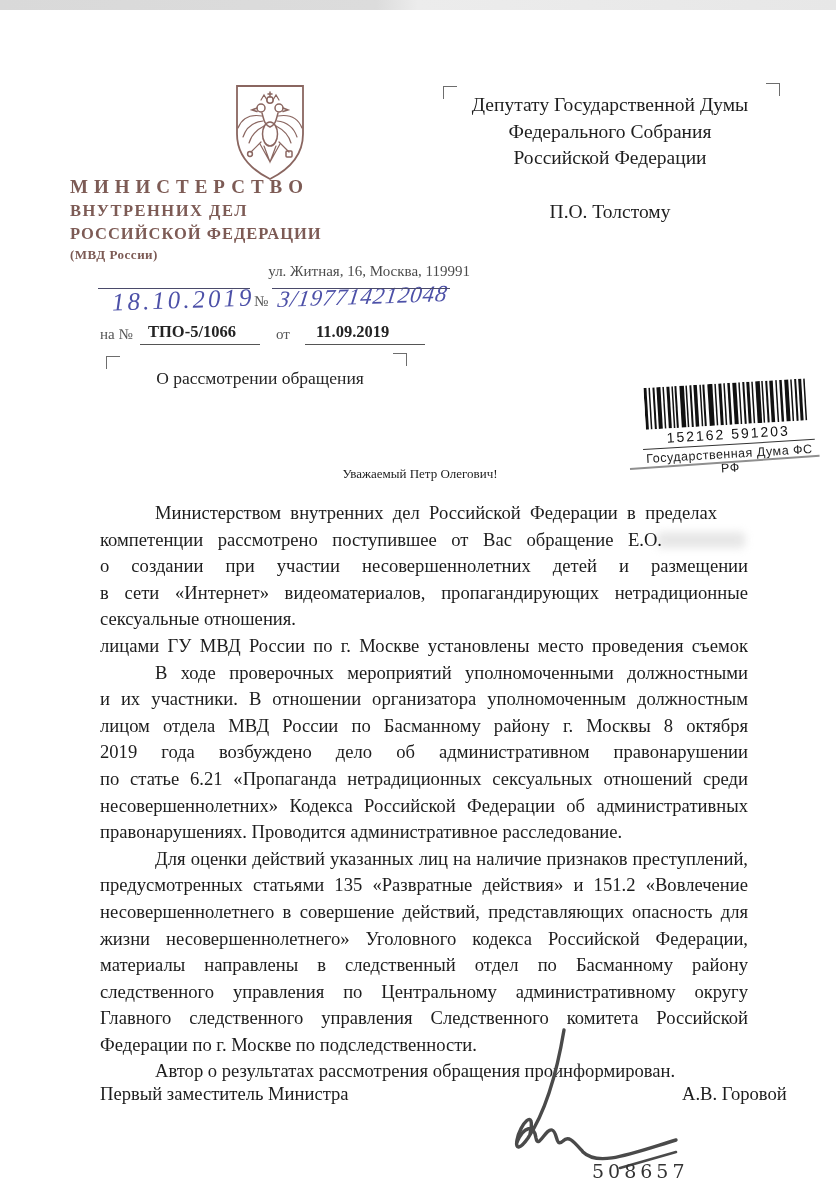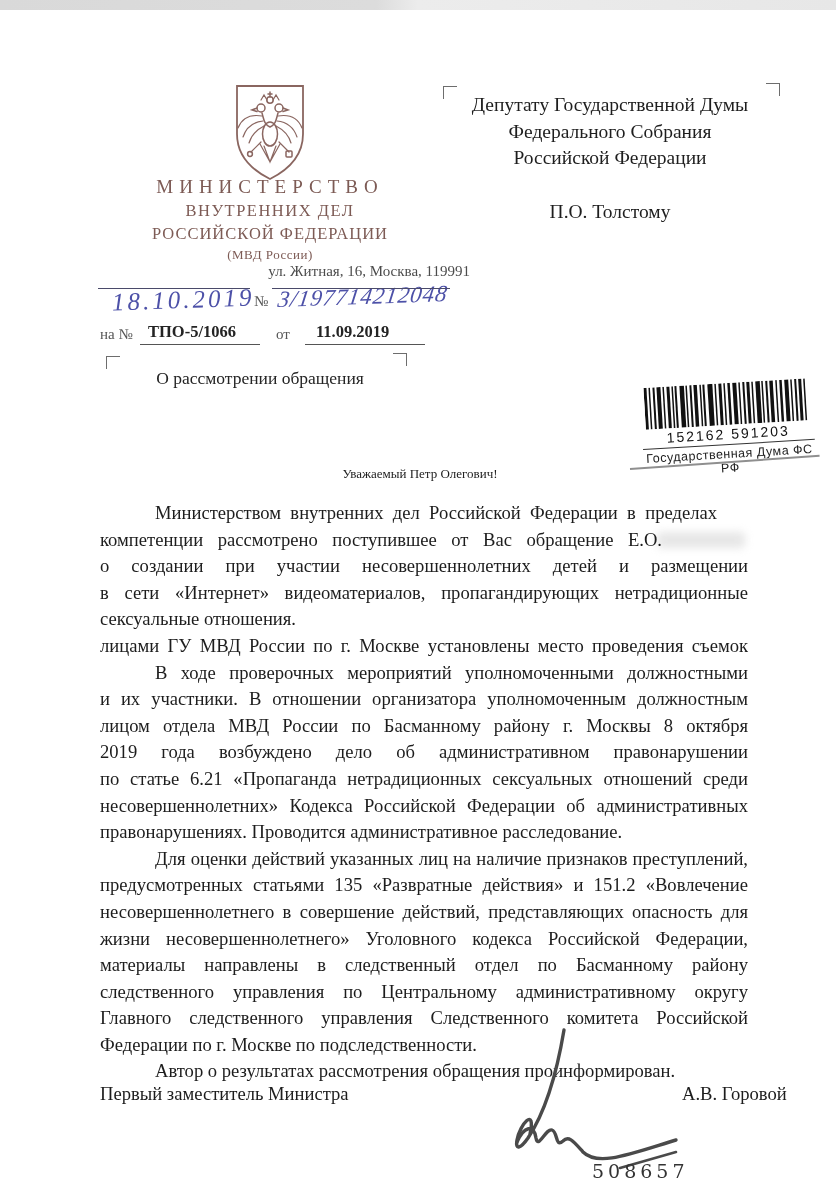--- a/index.html
+++ b/index.html
@@ -3,22 +3,22 @@
 <meta charset="utf-8">
 <style>
   html,body{margin:0;padding:0;background:#fff;}
   .page{position:relative;width:836px;height:1200px;background:#ffffff;overflow:hidden;
         font-family:"Liberation Serif", serif;color:#222;}
   .scan-strip{position:absolute;top:0;left:0;width:836px;height:10px;
         background:linear-gradient(90deg,#d9d9d9 0%,#dcdcdc 45%,#ececec 50%,#e7e7e7 100%);}
 
   
   .crest{position:absolute;left:228px;top:82px;width:84px;height:102px;}
-  .ministry{position:absolute;left:70px;top:176px;width:400px;text-align:center;
-        color:#7d5b55;font-weight:normal;}
+  .ministry{position:absolute;left:70px;top:176px;width:400px;text-align:left;
+        color:#7d5b55;font-weight:bold;}
   .ministry .l1{font-size:19px;letter-spacing:6px;}
   .ministry .l2{font-size:16.5px;letter-spacing:1.5px;margin-top:3px;}
   .ministry .l3{font-size:16.5px;letter-spacing:1px;margin-top:3px;}
   .ministry .l4{font-size:13px;letter-spacing:.5px;margin-top:3px;}
   .addr{position:absolute;left:70px;top:263px;width:400px;text-align:right;
         font-size:15px;color:#4c4c4c;}
 
   
   .hand{font-style:italic;color:#4d51a8;white-space:nowrap;}
   .hw-date{position:absolute;left:112px;top:286px;font-size:25px;letter-spacing:3px;transform:rotate(-2deg);}

